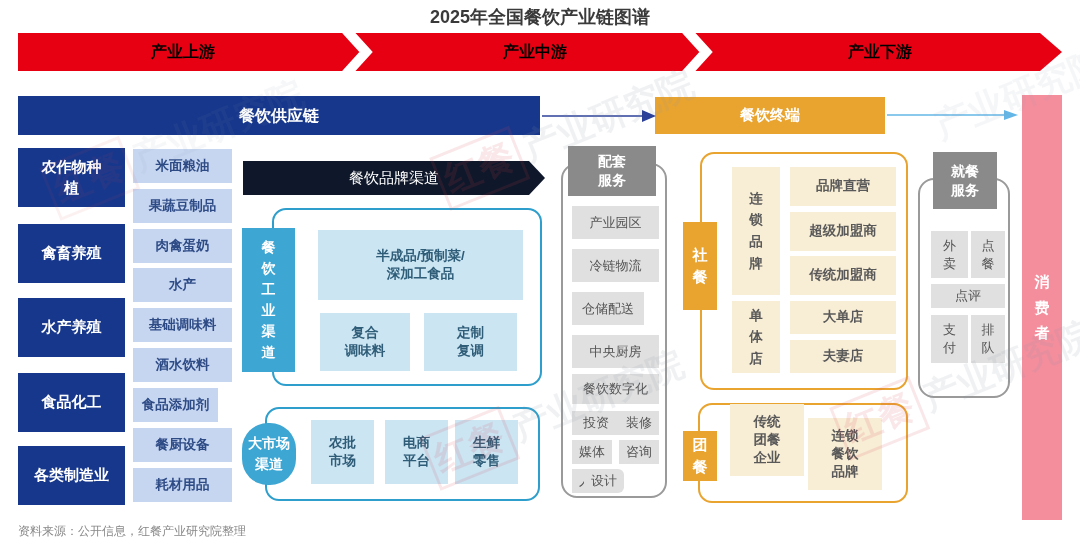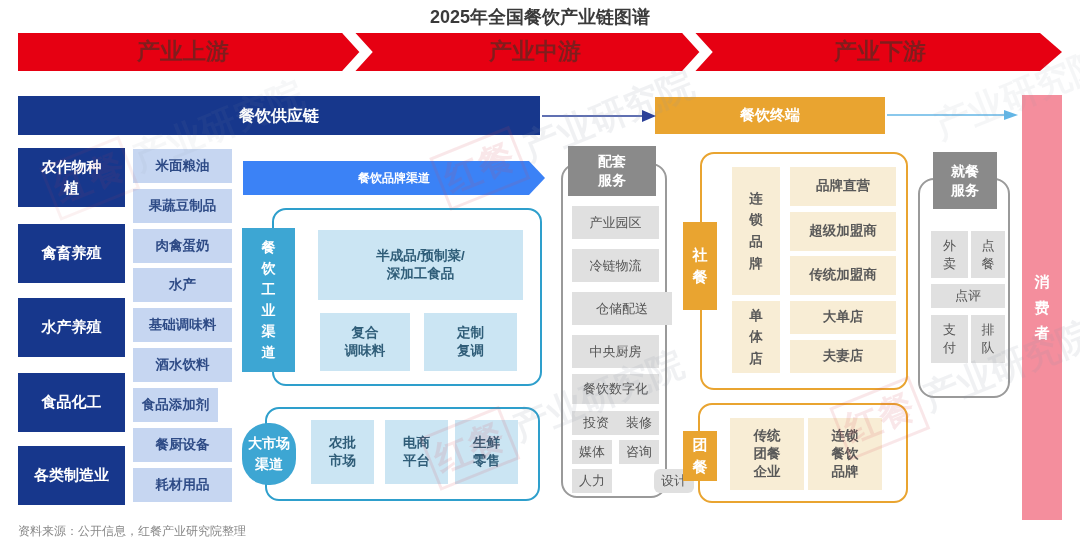--- a/index.html
+++ b/index.html
@@ -2,24 +2,24 @@
 <html><head>
 <meta charset="utf-8">
 <style>
   html,body{margin:0;padding:0;background:#fff;}
   #canvas{position:relative;width:1080px;height:546px;background:#fff;overflow:hidden;
           font-family:"Liberation Sans","DejaVu Sans",sans-serif;}
   .box{position:absolute;box-sizing:border-box;display:flex;align-items:center;justify-content:center;
        text-align:center;white-space:pre-line;line-height:1.35;}
   .outline{position:absolute;box-sizing:border-box;background:#fff;}
   .title{position:absolute;left:0;right:0;top:5px;text-align:center;font-size:18px;font-weight:bold;color:#3a3a3a;}
-  .stage-label{color:#7f1d1d;font-size:23px;font-weight:bold;}
+  .stage-label{color:#000000;font-size:16px;font-weight:bold;}
   .navy{background:#17378C;color:#fff;font-weight:bold;font-size:15px;}
   .lblue{background:#C6D6F1;color:#2E4B86;font-size:13.5px;font-weight:600;}
-  .teal-banner{background:#3b82f6;color:#fff;font-weight:bold;font-size:12px;
+  .teal-banner{background:#0f172a;color:#fff;font-weight:normal;font-size:15px;
        clip-path:polygon(0 0,calc(100% - 16px) 0,100% 50%,calc(100% - 16px) 100%,0 100%);}
   .teal{background:#3DA6D3;color:#fff;font-weight:bold;font-size:14px;line-height:1.5;}
   .teal-item{background:#CBE5F3;color:#2F5D78;font-size:13.5px;font-weight:600;}
   .teal-outline{border:2px solid #2E9FCC;border-radius:14px;}
   .gray-outline{border:2px solid #9A9A9A;border-radius:16px;}
   .gold-outline{border:2px solid #E9A430;border-radius:14px;}
   .gray-head{background:#8A8A8A;color:#fff;font-weight:bold;font-size:14px;}
   .gray-item{background:#E0E0E0;color:#555;font-size:13px;}
   .gold{background:#E9A430;color:#fff;font-weight:bold;font-size:15px;line-height:1.5;}
   .cream{background:#F8EDD5;color:#595959;font-size:13.5px;font-weight:600;}
@@ -102,50 +102,50 @@
   <div class="box teal-item" style="left:385px;top:420px;width:63px;height:64px;">电商
 平台</div>
   <div class="box teal-item" style="left:455px;top:420px;width:63px;height:64px;">生鲜
 零售</div>
 
   <div class="outline gray-outline" style="left:561px;top:163px;width:106px;height:335px;"></div>
   <div class="box gray-head" style="left:568px;top:146px;width:88px;height:50px;">配套
 服务</div>
   <div class="box gray-item" style="left:572px;top:206px;width:87px;height:33px;">产业园区</div>
   <div class="box gray-item" style="left:572px;top:249px;width:87px;height:33px;">冷链物流</div>
-  <div class="box gray-item" style="left:572px;top:292px;width:100px;height:33px;">仓储配送</div>
+  <div class="box gray-item" style="left:572px;top:292px;width:72px;height:33px;">仓储配送</div>
   <div class="box gray-item" style="left:572px;top:335px;width:87px;height:33px;">中央厨房</div>
   <div class="box gray-item" style="left:572px;top:374px;width:87px;height:30px;">餐饮数字化</div>
   <div class="box gray-item" style="left:572px;top:411px;width:48px;height:24px;">投资</div>
   <div class="box gray-item" style="left:619px;top:411px;width:40px;height:24px;">装修</div>
   <div class="box gray-item" style="left:572px;top:440px;width:40px;height:24px;">媒体</div>
   <div class="box gray-item" style="left:619px;top:440px;width:40px;height:24px;">咨询</div>
   <div class="box gray-item" style="left:572px;top:469px;width:40px;height:24px;">人力</div>
-  <div class="box gray-item" style="left:654px;top:469px;width:40px;height:24px;border-radius:6px;">设计</div>
+  <div class="box gray-item" style="left:584px;top:469px;width:40px;height:24px;border-radius:6px;">设计</div>
 
   <div class="outline gold-outline" style="left:700px;top:152px;width:208px;height:238px;"></div>
   <div class="box gold" style="left:683px;top:222px;width:34px;height:88px;">社
 餐</div>
   <div class="box cream v16" style="left:732px;top:167px;width:48px;height:128px;">连
 锁
 品
 牌</div>
   <div class="box cream" style="left:790px;top:167px;width:106px;height:39px;">品牌直营</div>
   <div class="box cream" style="left:790px;top:212px;width:106px;height:39px;">超级加盟商</div>
   <div class="box cream" style="left:790px;top:256px;width:106px;height:39px;">传统加盟商</div>
   <div class="box cream v16" style="left:732px;top:301px;width:48px;height:72px;">单
 体
 店</div>
   <div class="box cream" style="left:790px;top:301px;width:106px;height:33px;">大单店</div>
   <div class="box cream" style="left:790px;top:340px;width:106px;height:33px;">夫妻店</div>
 
   <div class="outline gold-outline" style="left:698px;top:403px;width:210px;height:100px;"></div>
   <div class="box gold" style="left:683px;top:431px;width:34px;height:50px;">团
 餐</div>
-  <div class="box cream" style="left:730px;top:418px;width:74px;height:72px;">传统
+  <div class="box cream" style="left:730px;top:404px;width:74px;height:72px;">传统
 团餐
 企业</div>
   <div class="box cream" style="left:808px;top:418px;width:74px;height:72px;">连锁
 餐饮
 品牌</div>
 
   <div class="outline gray-outline" style="left:918px;top:178px;width:92px;height:220px;"></div>
   <div class="box gray-head" style="left:933px;top:152px;width:64px;height:57px;">就餐
 服务</div>
   <div class="box gray-item" style="left:931px;top:231px;width:37px;height:47px;">外

